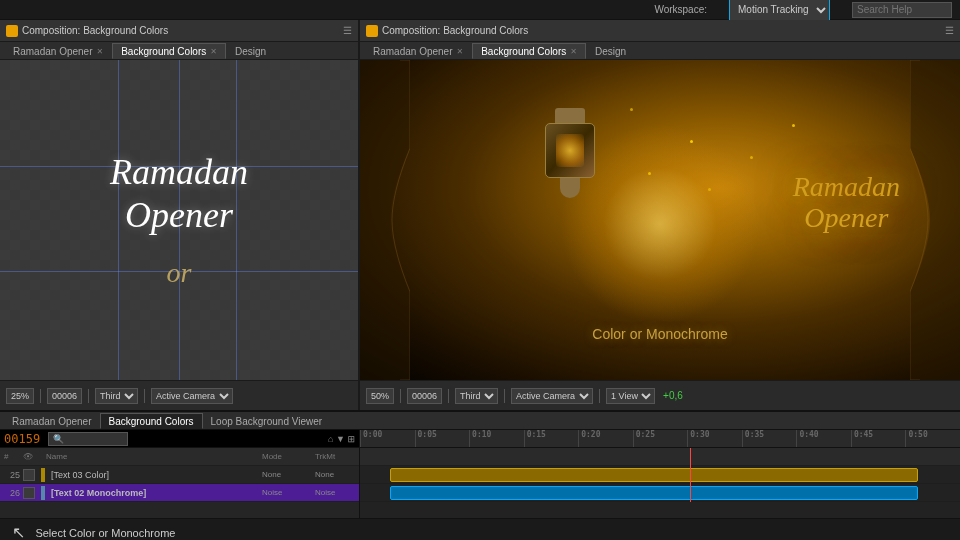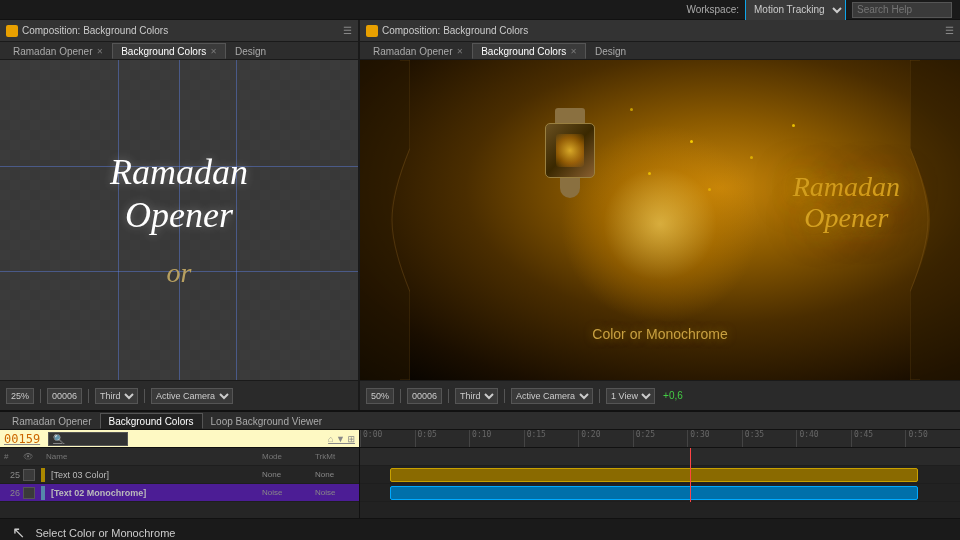--- a/index.html
+++ b/index.html
@@ -14,21 +14,21 @@
     }
 
     
     .top-bar {
       height: 20px;
       background: #1a1a1a;
       display: flex;
       align-items: center;
       justify-content: flex-end;
       padding: 0 8px;
-      gap: 6px;
+      gap: 22px;
       border-bottom: 1px solid #111;
     }
     .workspace-label {
       color: #aaa;
       font-size: 10px;
     }
     .workspace-select {
       background: #3a3a3a;
       color: #ccc;
       border: 1px solid #0ea5e9;
@@ -365,28 +365,27 @@
     
     .layer-panel {
       width: 360px;
       background: #252525;
       border-right: 1px solid #111;
       display: flex;
       flex-direction: column;
     }
     .timeline-header-row {
       height: 18px;
-      background: #fef9c3;
+      background: #000000;
       display: flex;
       align-items: center;
       padding: 0 4px;
       border-bottom: 1px solid #111;
       font-size: 9px;
       color: #888;
-      text-decoration: underline;
     }
     .timecode {
       font-family: monospace;
       font-size: 12px;
       color: #cc6600;
       margin-right: 8px;
     }
     .layer-search {
       height: 14px;
       background: #333;
@@ -443,20 +442,21 @@
       top: 0; left: 0; right: 0; bottom: 0;
       display: flex;
     }
     .ruler-mark {
       flex: 1;
       border-left: 1px solid #444;
       font-size: 8px;
       color: #666;
       padding-left: 2px;
       font-family: monospace;
+      font-weight: bold;
     }
     .track-rows {
       position: relative;
     }
     .track-row {
       height: 18px;
       border-bottom: 1px solid #1e1e1e;
       position: relative;
     }
     .track-bar {

